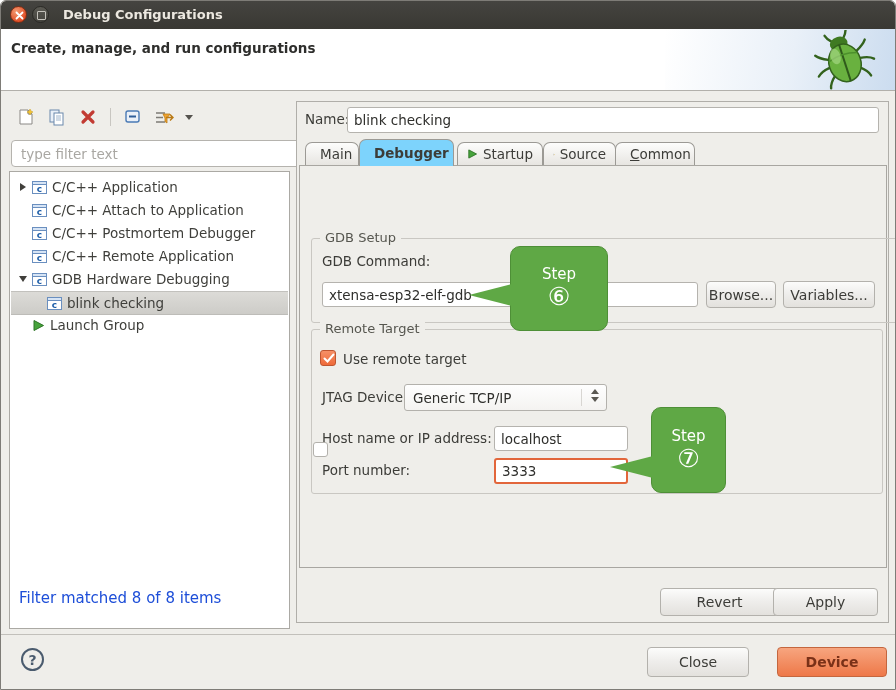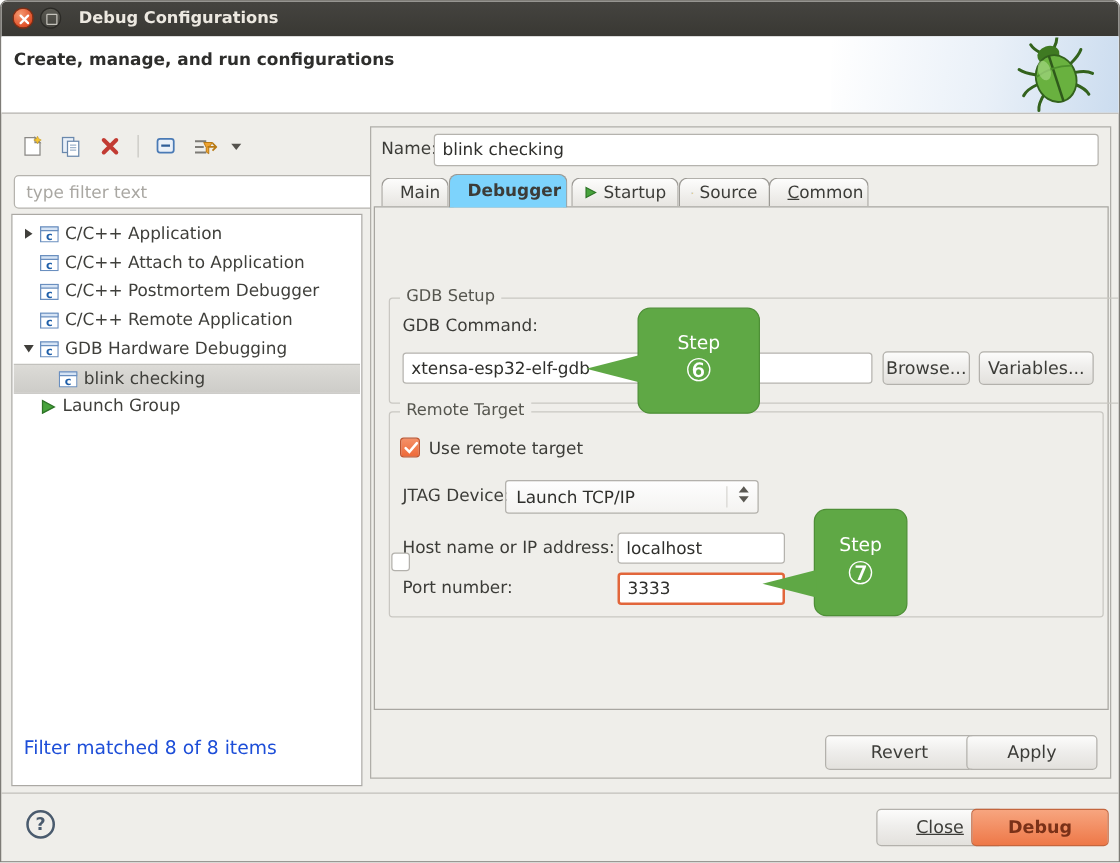--- a/index.html
+++ b/index.html
@@ -96,21 +96,21 @@
 
   .c6{left:210px;top:80px;width:96px;height:83px;}
   .c6 .callout-tail{left:-42px;top:37px;}
   .c7{left:351px;top:241px;width:73px;height:84px;}
   .c7 .callout-tail{left:-42px;top:48px;}
 
   
   .divider{position:absolute;left:0;top:633px;width:100%;height:1px;background:#C2C0BB;}
   .help-btn{position:absolute;left:20px;top:647px;width:23px;height:23px;border:2px solid #4A5B6E;border-radius:50%;
     box-sizing:border-box;display:flex;align-items:center;justify-content:center;font-size:14px;font-weight:bold;color:#4A5B6E;background:transparent;}
-  .btn-close-dlg{left:700px;top:646px;width:102px;height:30px;text-decoration:underline;}
+  .btn-close-dlg{left:646px;top:646px;width:102px;height:30px;}
   .btn-debug{left:776px;top:646px;width:110px;height:30px;background:linear-gradient(#F7A57F,#EE7848);
     border:1px solid #C4663E;color:#7A3118;font-weight:bold;}
   .btn-revert{left:363px;top:486px;width:119px;height:28px;}
   .btn-apply{left:476px;top:486px;width:105px;height:28px;}
 </style>
 </head>
 <body>
 
 <div class="app">
 
@@ -362,21 +362,21 @@
 
         <div class="checkbox checked" style="left:8px;top:20px">
           <svg width="12" height="11" viewBox="0 0 12 11">
             <path d="M1.5 5.5 L4.5 8.5 L10.5 1.5" fill="none" stroke="#FFF" stroke-width="2" stroke-linecap="round"></path>
           </svg>
         </div>
         <span class="lbl" style="left:31px;top:21px">Use remote target</span>
 
         <span class="lbl" style="left:10px;top:59px">JTAG Device:</span>
         <div class="combo" style="left:92px;top:54px;width:203px;height:27px">
-          <span>Launch TCP/IP</span>
+          <span>Generic TCP/IP</span>
           <span class="combo-sep"></span>
           <span class="combo-spin">
             <i class="spin-up"></i>
               <i class="spin-down"></i>
           </span>
         </div>
 
         <span class="lbl" style="left:10px;top:100px">Host name or IP address:</span>
         <input class="txt-input" style="left: 182px; top: 96px; width: 134px; height: 25px;" value="localhost">
 
@@ -402,16 +402,16 @@
   </div>
 
   <div class="divider"></div>
   <div class="help-btn">
     <span>?</span>
   </div>
   <div class="btn pos btn-close-dlg" style="position:absolute">
     <span>Close</span>
   </div>
   <div class="btn pos btn-debug" style="position:absolute">
-    <span>Debug</span>
+    <span>Device</span>
   </div>
 
 </div>
 
 </body></html>

